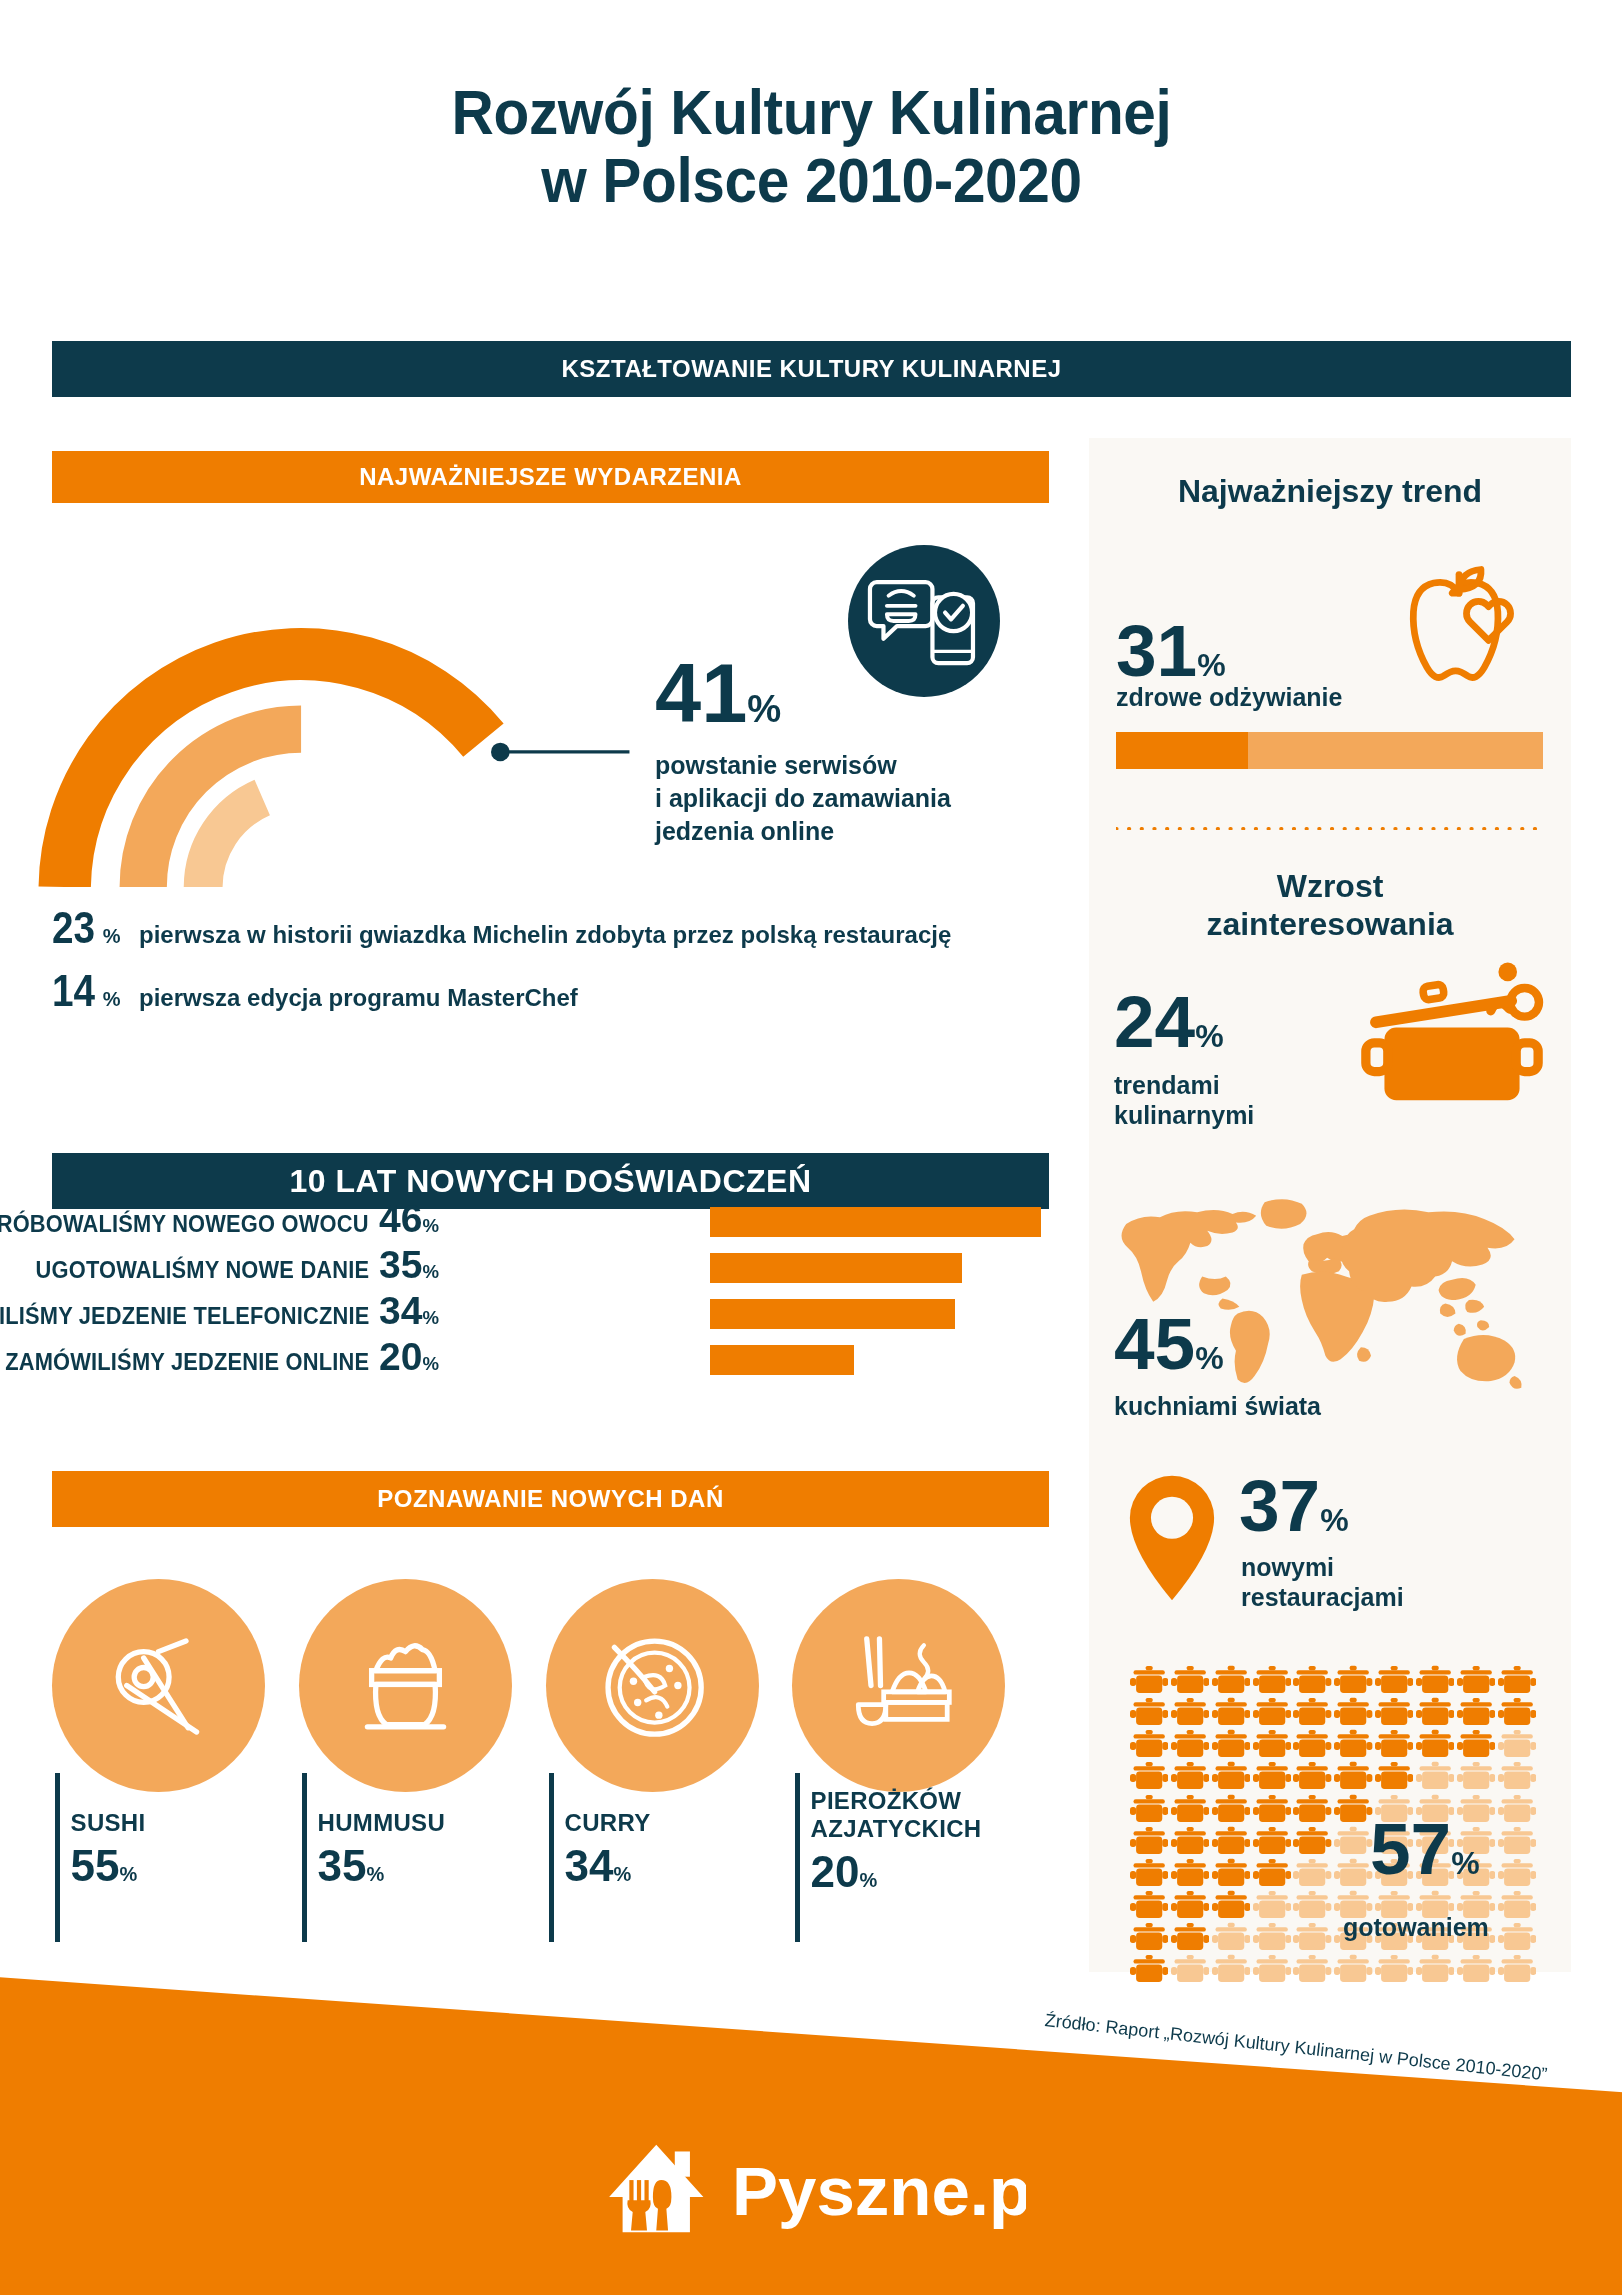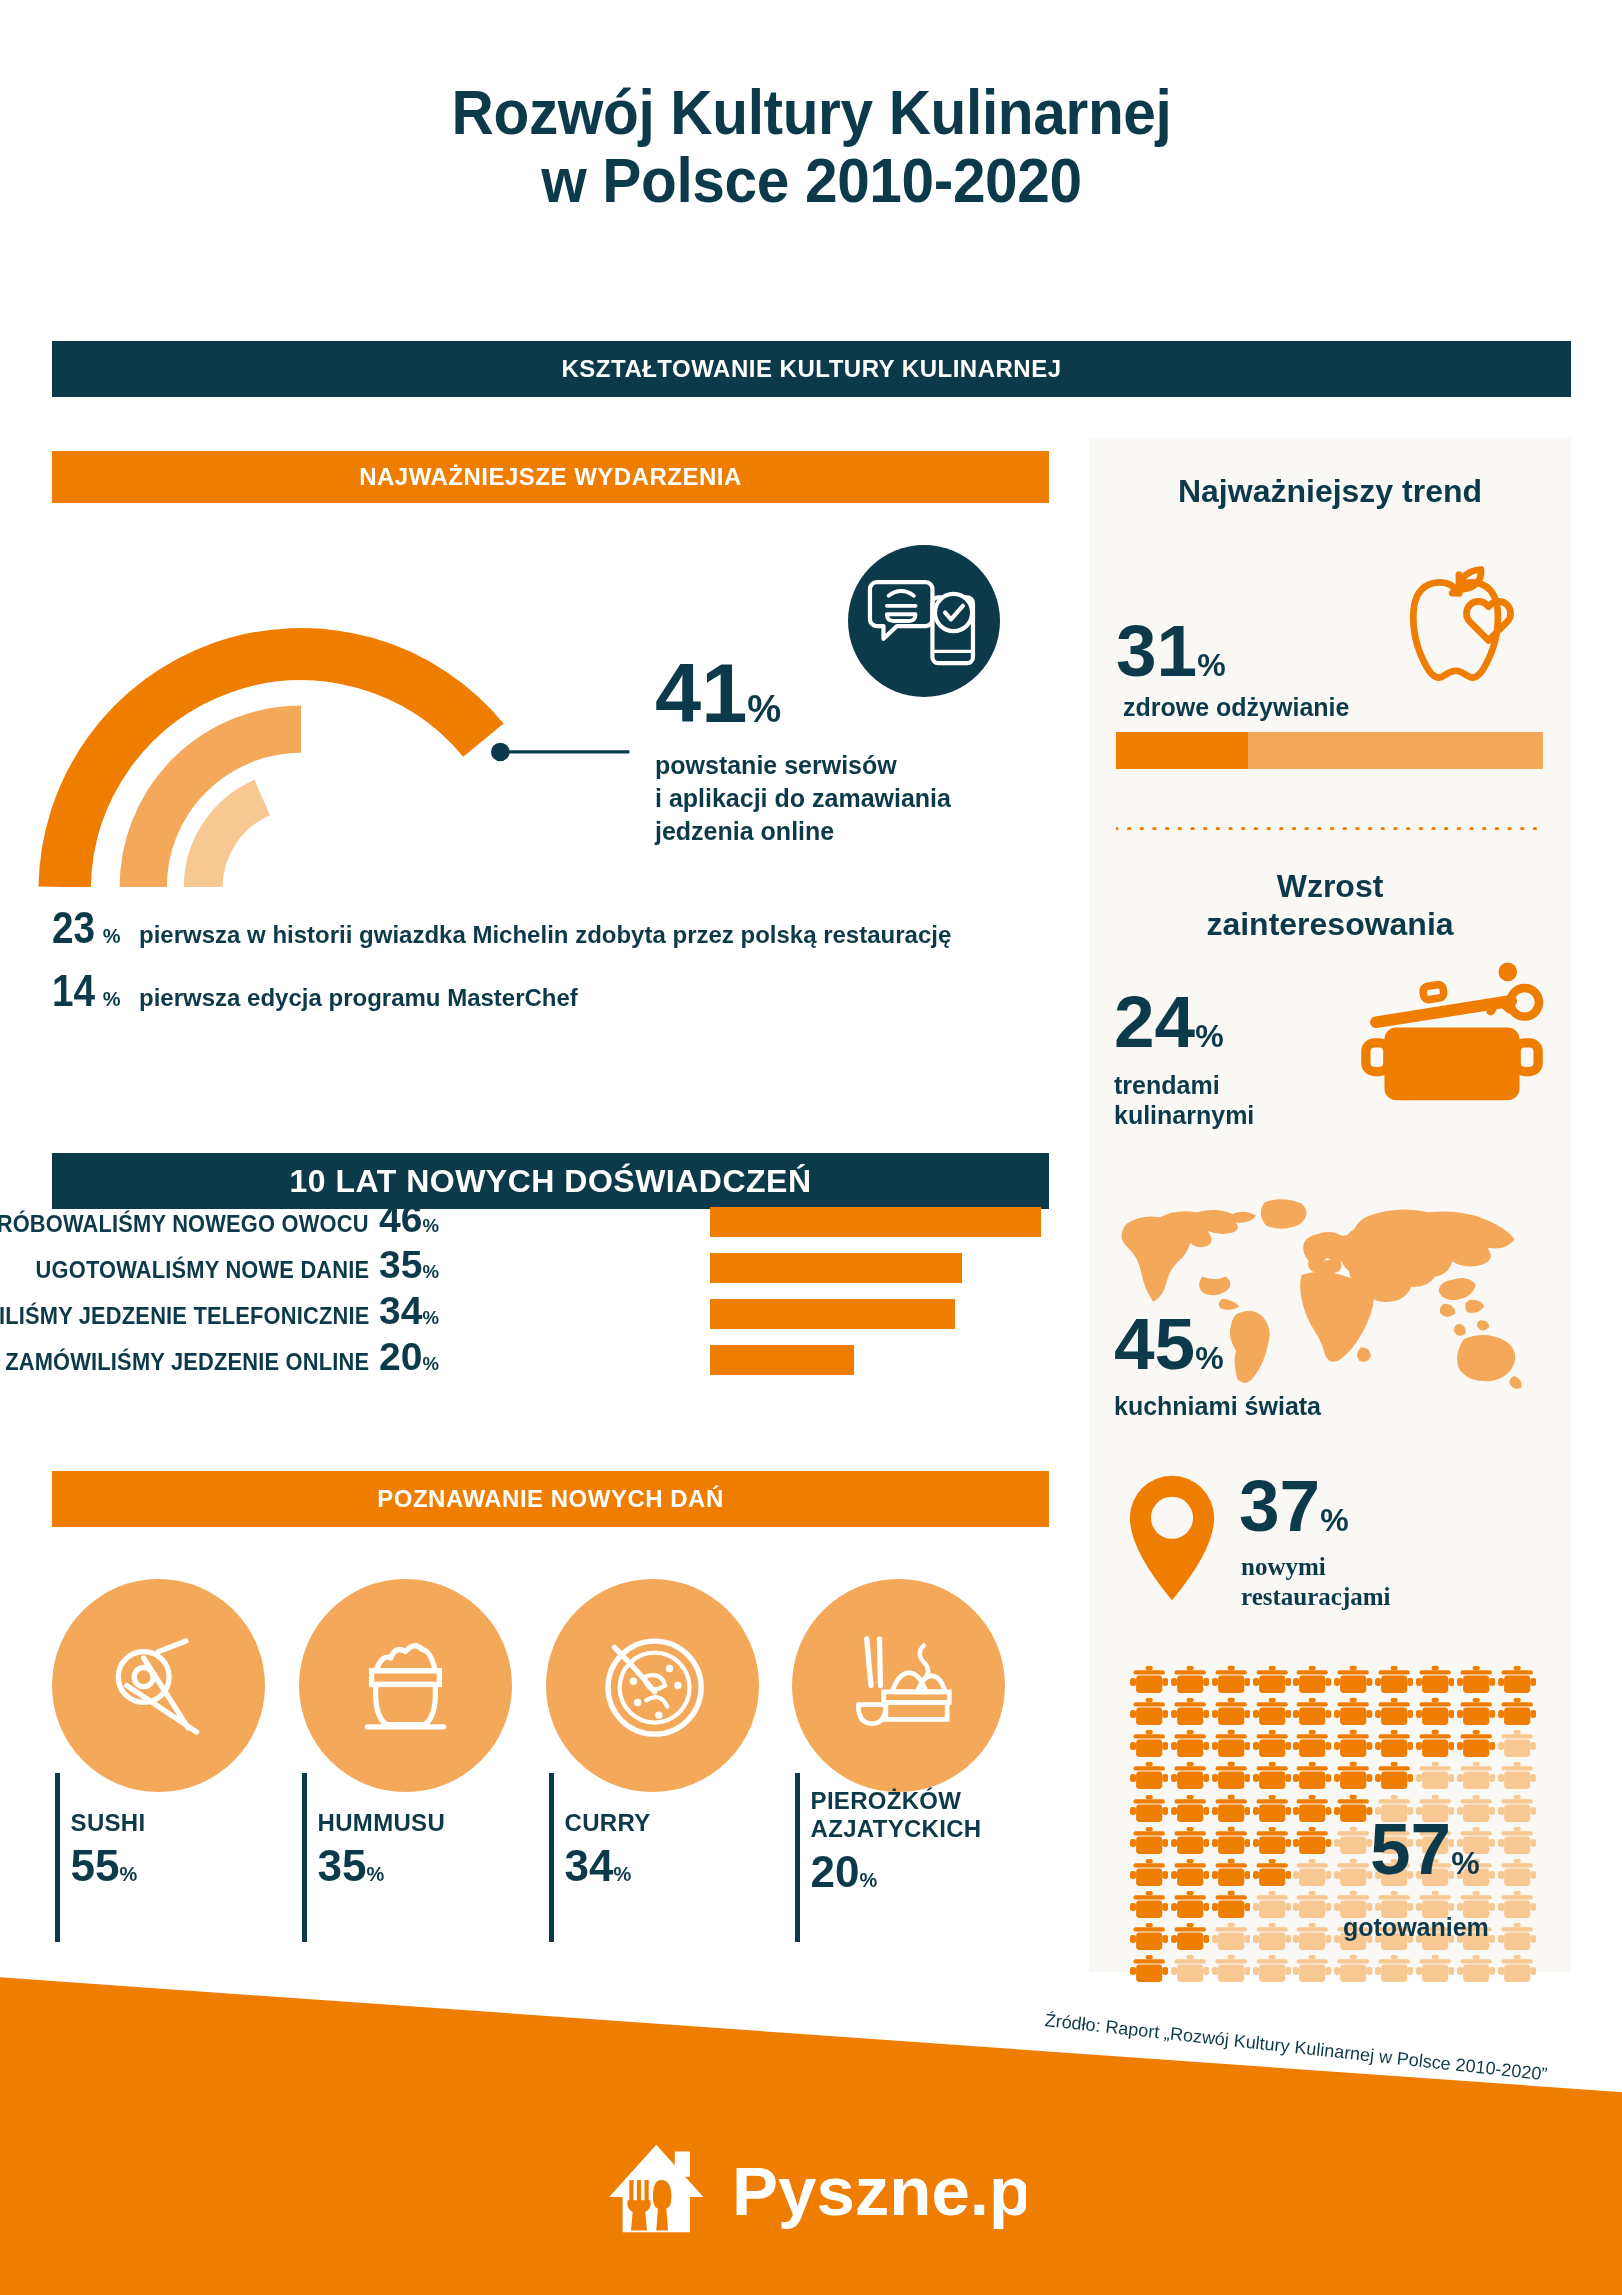--- a/index.html
+++ b/index.html
@@ -96,34 +96,34 @@
   .rp-title {
     color:#0d3a4b; font-weight:bold; font-size:32px; text-align:center; line-height:1.2;
   }
   .rp-big { color:#0d3a4b; font-weight:bold; font-size:73px; line-height:0.95; }
   .rp-big .p { font-size:32px; font-weight:bold; }
   .rp-label { color:#0d3a4b; font-weight:bold; font-size:25px; line-height:1.2; }
 
   #rp-trend-title { position:absolute; left:0; top:34px; width:482px; }
   #icon-apple { position:absolute; left:298px; top:118px; width:144px; height:135px; }
   #rp-31 { position:absolute; left:27px; top:167px;margin-top:11px; }
-  #rp-31-label { position:absolute; left:27px; top:254px;margin-left:7px; }
+  #rp-31-label { position:absolute; left:27px; top:244px; }
   #progress-bar { position:absolute; left:27px; top:294px; width:427px; height:37px; background:#f3a85a; }
   #progress-fill { position:absolute; left:0; top:0; height:37px; background:#ef7d00; }
   #dotted-sep { position:absolute; left:27px; top:380px; width:427px; height:3.4px; }
   #rp-wzrost-title { position:absolute; left:0; top:429px; width:482px; }
   #icon-pot { position:absolute; left:270px; top:517px; width:186px; height:152px; }
   #rp-48 { position:absolute; left:25px; top:549px; }
   #rp-48-label { position:absolute; left:25px; top:632px; }
   #map-wrap { position:absolute; left:22px; top:747px; width:439px; height:220px; }
   #rp-45 { position:absolute; left:25px; top:871px; }
   #rp-45-label { position:absolute; left:25px; top:953px; }
   #icon-pin { position:absolute; left:34px; top:1036px; width:98px; height:128px; }
   #rp-37 { position:absolute; left:150px; top:1033px; }
-  #rp-37-label { position:absolute; left:152px; top:1114px;font-family:Liberation Serif, serif; }
+  #rp-37-label { position:absolute; left:152px; top:1114px; }
   #pot-grid { position:absolute; left:41px; top:1227px; width:406px; height:279px; display:grid; grid-template-columns:repeat(10,1fr); gap:2.5px; }
   #rp-57 { position:absolute; left:281px; top:1376px; }
   #rp-57-label { position:absolute; left:254px; top:1474px; }
   .potcell svg { width:100%; height:100%; display:block; }
 
   
   #source {
     position:absolute; left:1046px; top:2010px;
     color:#0d3a4b; font-size:18px; white-space:nowrap;
     transform: rotate(6.2deg);

